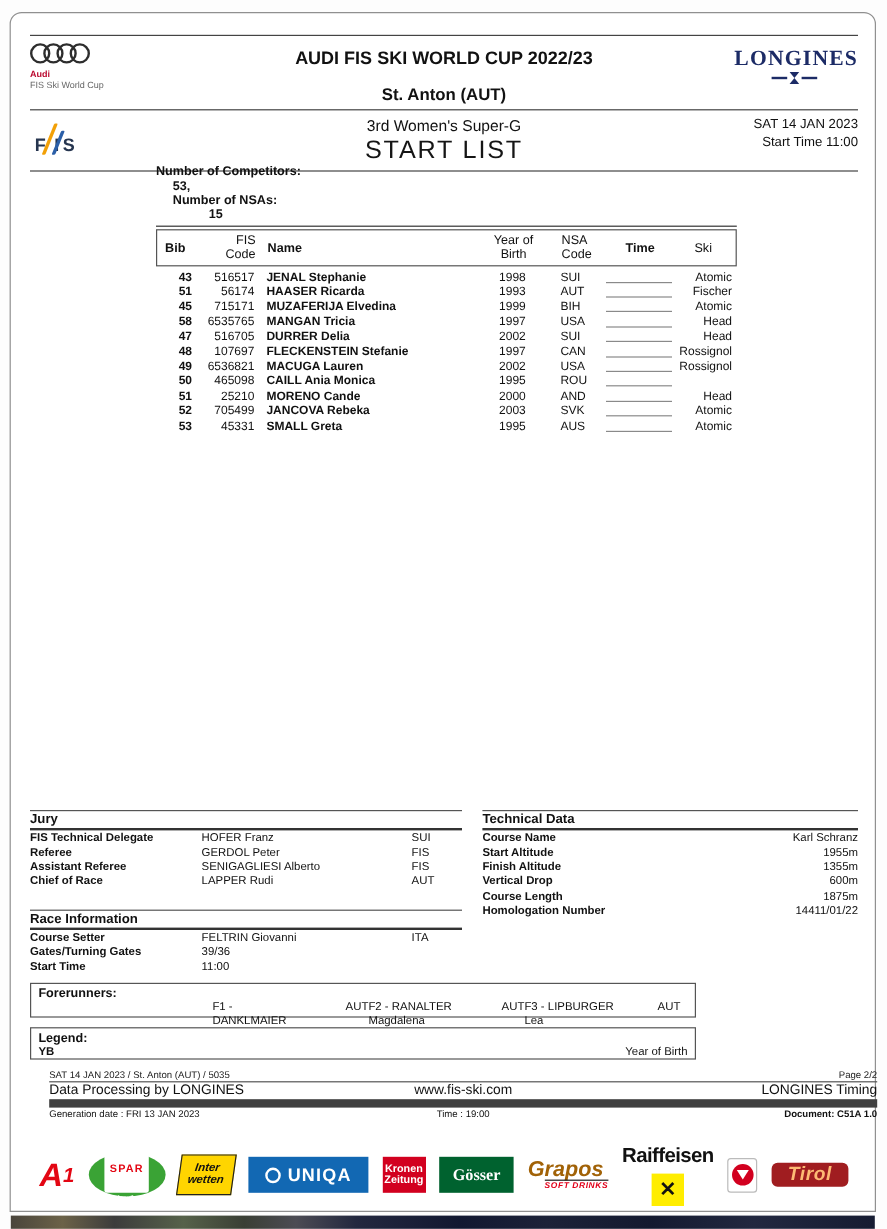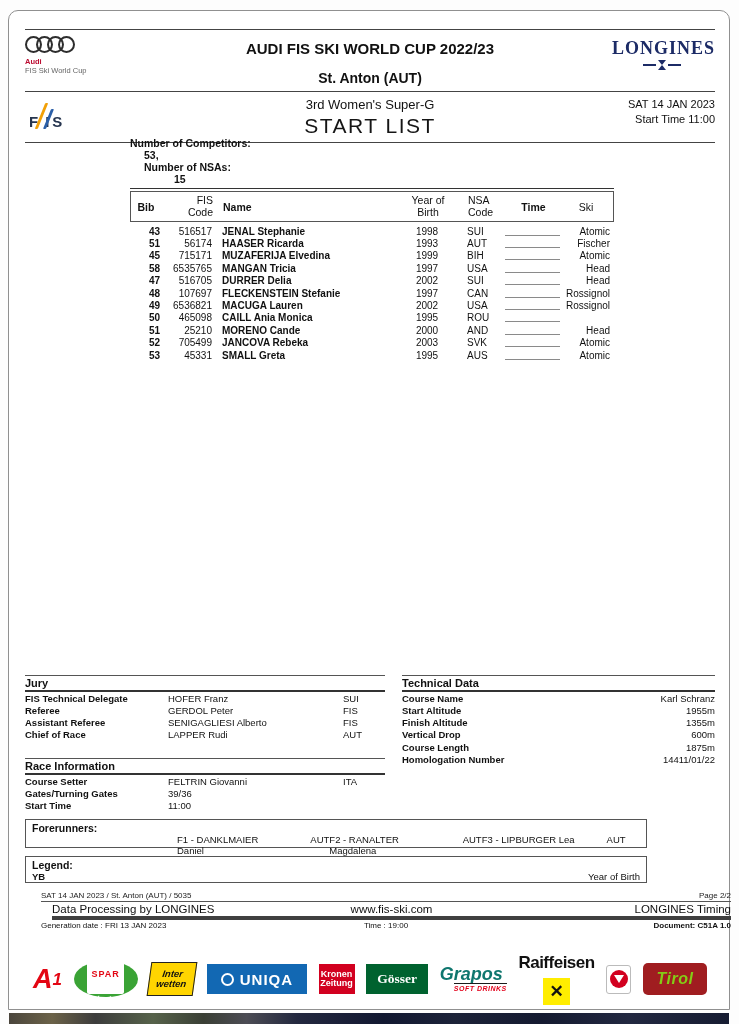--- a/index.html
+++ b/index.html
@@ -84,36 +84,36 @@
   .info-row { display:flex; font-size:9.5px; line-height:1.28; }
   .info-role { width:143px; font-weight:bold; }
   .info-name { flex:1; }
   .info-nation { width:42px; text-align:left; }
   .td-row { display:flex; font-size:9.5px; line-height:1.28; }
   .td-label { font-weight:bold; flex:1; }
   .td-value { text-align:right; }
   .race-info { margin-top:16px; }
 
   
-  .box { position:absolute; left:16px; width:622px; border:1px solid #555; background:#fff; }
+  .box { position:absolute; left:16px; width:555px; border:1px solid #555; background:#fff; }
   .forerunners { top:808px; height:29px; padding:2px 6px; }
   .legend { top:845px; height:27px; padding:2px 6px; }
   .box-title { font-weight:bold; font-size:10.5px; }
   .fr-row { display:flex; margin-left:145px; margin-right:6px; font-size:9.5px; }
   .fr-entry { flex:1; display:flex; }
   .fr-nation { margin-left:32px; }
   .legend-row { display:flex; font-size:9.5px;justify-content:space-between; }
   .legend-code { font-weight:bold; width:60px; }
 
   
   .footer { position:absolute; top:880px; left:32px; width:690px; }
   .f-meta { display:flex; justify-content:space-between; font-size:8px; color:#222;
             border-bottom:1px solid #555; padding-bottom:1px; }
   .f-main { display:grid; grid-template-columns:1fr auto 1fr; align-items:center;
-            font-size:11.5px; border-bottom:4px solid #404040; padding:1px 0;margin-left:11px; }
+            font-size:11.5px; border-bottom:7px solid #404040; padding:1px 0; }
   .f-main .fc { text-align:center; }
   .f-main .fr { text-align:right; }
   .f-gen { display:grid; grid-template-columns:1fr auto 1fr; font-size:8px; padding-top:1px;gap:12px; }
   .f-gen .fc { text-align:center; }
   .f-gen .fr { text-align:right;font-weight:bold; }
 
   
   .sponsors { position:absolute; left:12px; top:944px; width:698px; height:48px;
               display:flex; align-items:center; justify-content:space-between; padding:0 12px; }
   .sp { display:flex; align-items:center; justify-content:center; }
@@ -129,34 +129,34 @@
               justify-content:center; font-style:italic; font-weight:bold; font-size:9.5px;
               color:#111; line-height:1.05; }
   .sp-uniqa { width:100px; height:30px; background:#1268b3; color:#fff; gap:6px; }
   .uniqa-q { width:13px; height:13px; border:2px solid #fff; border-radius:50%; }
   .uniqa-word { font-weight:bold; font-size:15px; letter-spacing:1px; }
   .sp-kronen { width:36px; height:30px; background:#d2001f; color:#fff; flex-direction:column;
                font-weight:bold; font-size:9px; line-height:1.05; font-stretch:condensed; }
   .sp-goesser { width:62px; height:30px; background:#00622f; color:#fff; font-weight:bold;
                 font-size:13.5px; font-family:"Liberation Serif", serif; }
   .sp-grapos { flex-direction:column; align-items:flex-start; }
-  .grapos-word { color:#0f766e; font-weight:bold; font-style:italic; font-size:18px; line-height:0.9; }
+  .grapos-word { color:#a16207; font-weight:bold; font-style:italic; font-size:18px; line-height:0.9; }
   .grapos-sub { color:#e2001a; font-weight:bold; font-style:italic; font-size:7px;
                 margin-left:14px; border-top:1.5px solid #1a1a1a; padding-top:1px; letter-spacing:0.5px; }
   .sp-raiff { gap:5px;flex-direction:column; }
   .raiff-word { font-weight:bold; font-size:17px; color:#111; letter-spacing:-0.5px; }
   .raiff-mark { width:27px; height:27px; background:#ffed00; display:flex; align-items:center;
                 justify-content:center; font-weight:bold; font-size:17px; color:#111; }
   .sp-bh { width:25px; height:29px; background:#fff; border:1px solid #bbb; border-radius:3px;
            flex-direction:column; }
   .bh-circle { width:18px; height:18px; background:#d2001f; border-radius:50%;
                display:flex; align-items:center; justify-content:center; }
   .bh-tri { width:0; height:0; border-left:5px solid transparent; border-right:5px solid transparent;
             border-top:8px solid #fff; }
-  .sp-tirol { width:64px; height:32px; background:#a01d20; border-radius:5px; color:#84cc16;
+  .sp-tirol { width:64px; height:20px; background:#a01d20; border-radius:5px; color:#fdba74;
               font-weight:bold; font-style:italic; font-size:16px; letter-spacing:0.5px; }
 </style>
 </head>
 <body>
 
 <div class="page">
 
   <div class="doc-header">
     <div class="hdr-line"></div>
     <div class="hdr-row hdr-row1">

